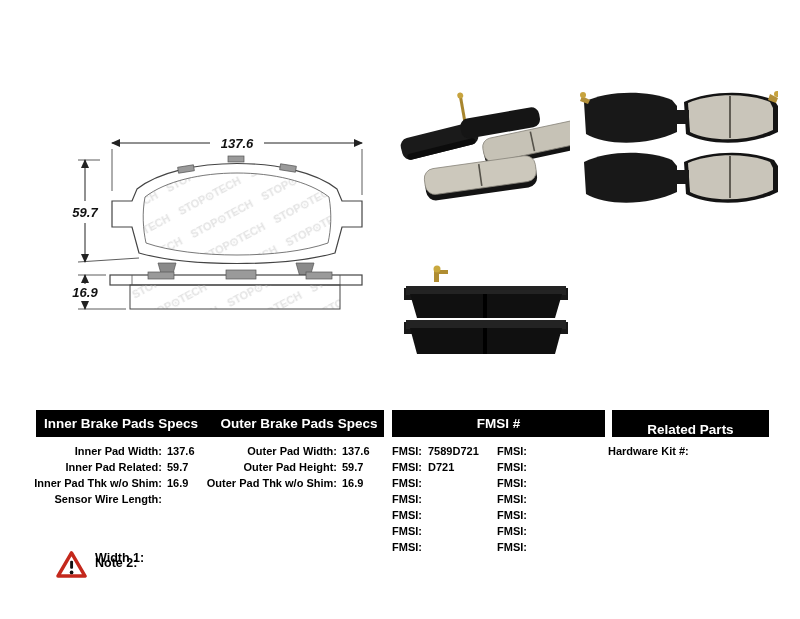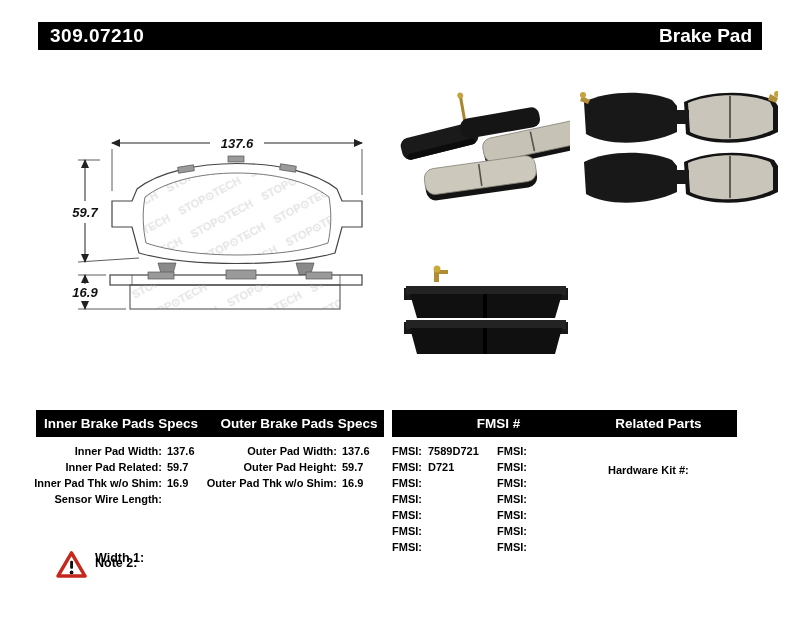--- a/index.html
+++ b/index.html
@@ -27,34 +27,30 @@
   .th-bar span{color:#fff;font-size:13.5px;font-weight:bold;text-align:center;flex:1;}
   .specs-col{position:absolute;top:443px;}
   .spec-row{display:flex;height:16px;line-height:16px;font-size:11px;font-weight:bold;}
   .spec-lbl{flex:0 0 132px;text-align:right;white-space:nowrap;}
   .spec-val{padding-left:5px;white-space:nowrap;}
   .fmsi-col{position:absolute;top:443px;}
   .fmsi-row{display:flex;height:16px;line-height:16px;font-size:11px;font-weight:bold;}
   .fmsi-lbl{flex:0 0 32px;white-space:nowrap;}
   .fmsi-val{padding-left:4px;white-space:nowrap;}
   .related-col{position:absolute;top:443px;left:608px;}
-  .related-row{height:16px;line-height:16px;font-size:11px;font-weight:bold;white-space:nowrap;margin-top:19px;}
+  .related-row{height:16px;line-height:16px;font-size:11px;font-weight:bold;white-space:nowrap;}
 
   
   .note-text{position:absolute;left:95px;font-size:12.5px;font-weight:bold;line-height:18px;}
 </style>
 </head>
 <body>
 
 <div class="page">
 
-  <div class="header-bar">
-    <span class="part-no">309.07210</span>
-    <span class="prod-type">Brake Pad</span>
-  </div>
 
   <svg class="abs" style="left:40px;top:125px;" width="340" height="195" viewBox="0 0 340 195">
     <defs>
       <pattern id="wm" width="80" height="26" patternUnits="userSpaceOnUse" patternTransform="rotate(-28)">
         <text x="2" y="16" class="wm-text">STOP⊙TECH</text>
       </pattern>
       <marker id="arr" markerWidth="9" markerHeight="8" refX="8" refY="4" orient="auto-start-reverse">
         <path d="M0,0L9,4L0,8z" fill="#222"></path>
       </marker>
     </defs>
@@ -174,21 +170,21 @@
     </g>
   </svg>
 
   <div class="th-bar" style="left:36px;width:348px;">
     <span>Inner Brake Pads Specs</span>
     <span>Outer Brake Pads Specs</span>
   </div>
   <div class="th-bar" style="left:392px;width:213px;">
     <span>FMSI #</span>
   </div>
-  <div class="th-bar" style="left:580px;width:157px;">
+  <div class="th-bar" style="left:612px;width:157px;align-items:flex-end;">
     <span>Related Parts</span>
   </div>
 
   <div class="specs-col" style="left:30px;">
     <div class="spec-row">
       <span class="spec-lbl">Inner Pad Width:</span>
       <span class="spec-val">137.6</span>
     </div>
     <div class="spec-row">
       <span class="spec-lbl">Inner Pad Related:</span>

